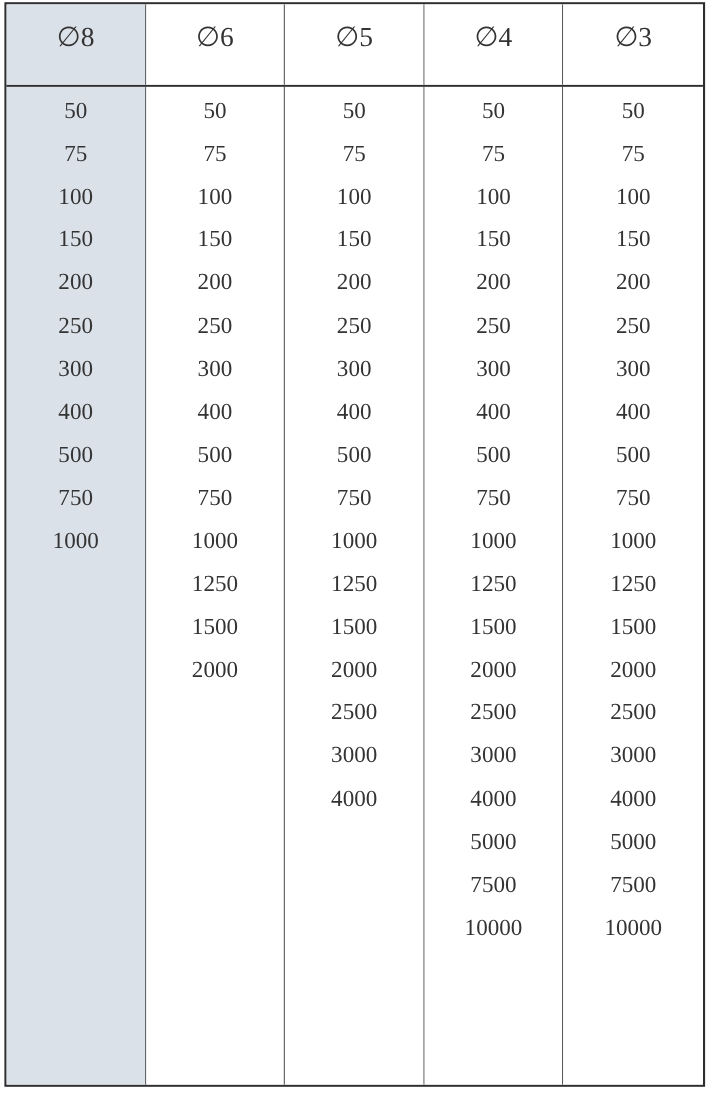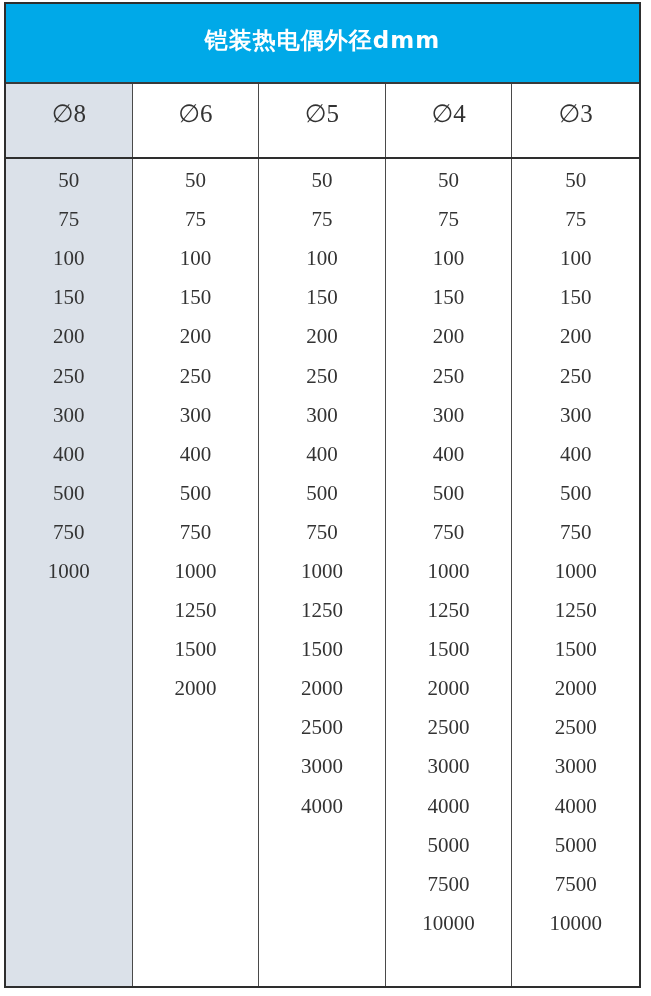--- a/index.html
+++ b/index.html
@@ -79,23 +79,20 @@
     justify-content: center;
     font-size: 21px;
     color: #333333;
   }
 </style>
 </head>
 <body>
 
 <div class="table-frame">
 
-  <div class="title-bar">
-    <span class="title-text">铠装热电偶外径dmm</span>
-  </div>
 
   <div class="header-row">
     <div class="header-cell shaded">∅8</div>
     <div class="header-cell">∅6</div>
     <div class="header-cell">∅5</div>
     <div class="header-cell">∅4</div>
     <div class="header-cell">∅3</div>
   </div>
 
   <div class="table-body">

